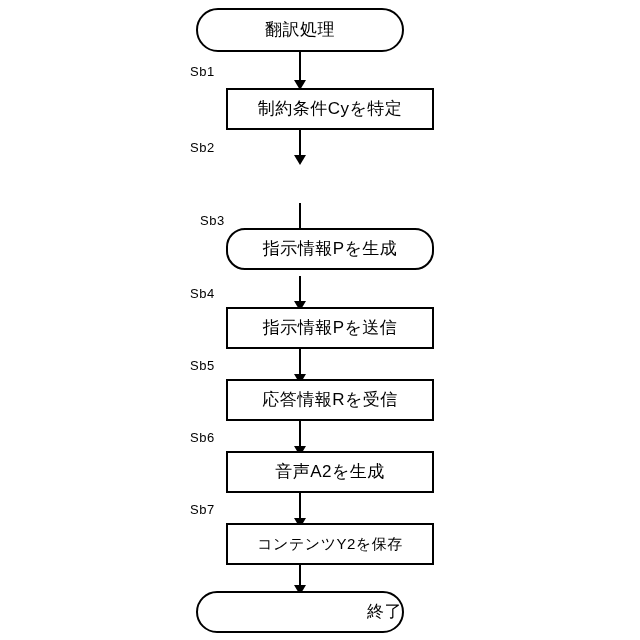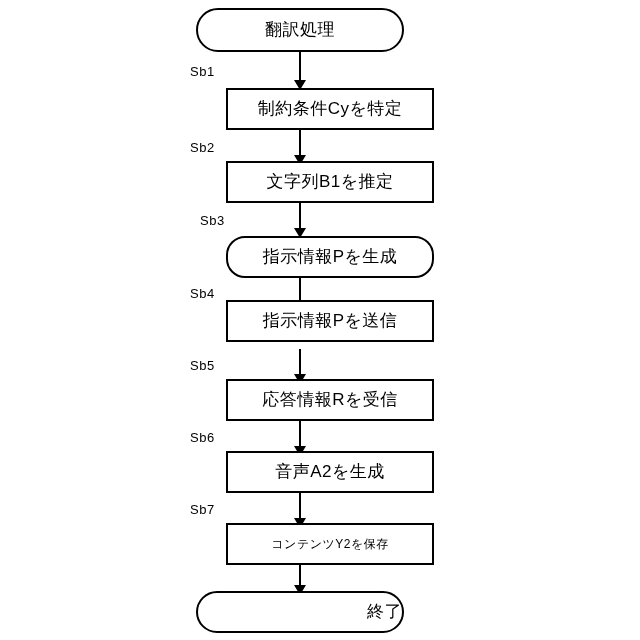--- a/index.html
+++ b/index.html
@@ -72,35 +72,32 @@
   <div class="arrowhead" style="left:294px; top:80px;"></div>
 
   <div class="step-label" style="left:190px; top:64px;">Sb1</div>
   <div class="node process" style="left:196px; top:88px; width:208px; height:42px;">
     <span>制約条件Cyを特定</span>
   </div>
   <div class="connector" style="left:299px; top:130px; height:30px;"></div>
   <div class="arrowhead" style="left:294px; top:155px;"></div>
 
   <div class="step-label" style="left:190px; top:140px;">Sb2</div>
-  <div class="node process" style="left:196px; top:161px; width:208px; height:42px;">
-    <span>文字列B1を推定</span>
-  </div>
   <div class="connector" style="left:299px; top:203px; height:30px;"></div>
   <div class="arrowhead" style="left:294px; top:228px;"></div>
 
   <div class="step-label" style="left:200px; top:213px;">Sb3</div>
-  <div class="node process" style="left:196px; top:236px; width:208px; height:42px;border-radius:19px;">
+  <div class="node process" style="left:196px; top:228px; width:208px; height:42px;border-radius:19px;">
     <span>指示情報Pを生成</span>
   </div>
   <div class="connector" style="left:299px; top:276px; height:30px;"></div>
   <div class="arrowhead" style="left:294px; top:301px;"></div>
 
   <div class="step-label" style="left:190px; top:286px;">Sb4</div>
-  <div class="node process" style="left:196px; top:300px; width:208px; height:42px;">
+  <div class="node process" style="left:196px; top:307px; width:208px; height:42px;">
     <span>指示情報Pを送信</span>
   </div>
   <div class="connector" style="left:299px; top:349px; height:30px;"></div>
   <div class="arrowhead" style="left:294px; top:374px;"></div>
 
   <div class="step-label" style="left:190px; top:358px;text-align:right;">Sb5</div>
   <div class="node process" style="left:196px; top:379px; width:208px; height:42px;align-items:center;">
     <span>応答情報Rを受信</span>
   </div>
   <div class="connector" style="left:299px; top:421px; height:30px;"></div>
@@ -108,21 +105,21 @@
 
   <div class="step-label" style="left:190px; top:430px;">Sb6</div>
   <div class="node process" style="left:196px; top:451px; width:208px; height:42px;">
     <span>音声A2を生成</span>
   </div>
   <div class="connector" style="left:299px; top:493px; height:30px;"></div>
   <div class="arrowhead" style="left:294px; top:518px;"></div>
 
   <div class="step-label" style="left:190px; top:502px;">Sb7</div>
   <div class="node process" style="left:196px; top:523px; width:208px; height:42px;">
-    <span style="font-size:12px;">コンテンツY2を保存</span>
+    <span style="font-size:15px;">コンテンツY2を保存</span>
   </div>
   <div class="connector" style="left:299px; top:565px; height:24px;"></div>
   <div class="arrowhead" style="left:294px; top:585px;"></div>
 
   <div class="node terminal" style="left:196px; top:591px; width:208px; height:42px;justify-content:flex-end;">
     <span>終了</span>
   </div>
 
 </div>
 

